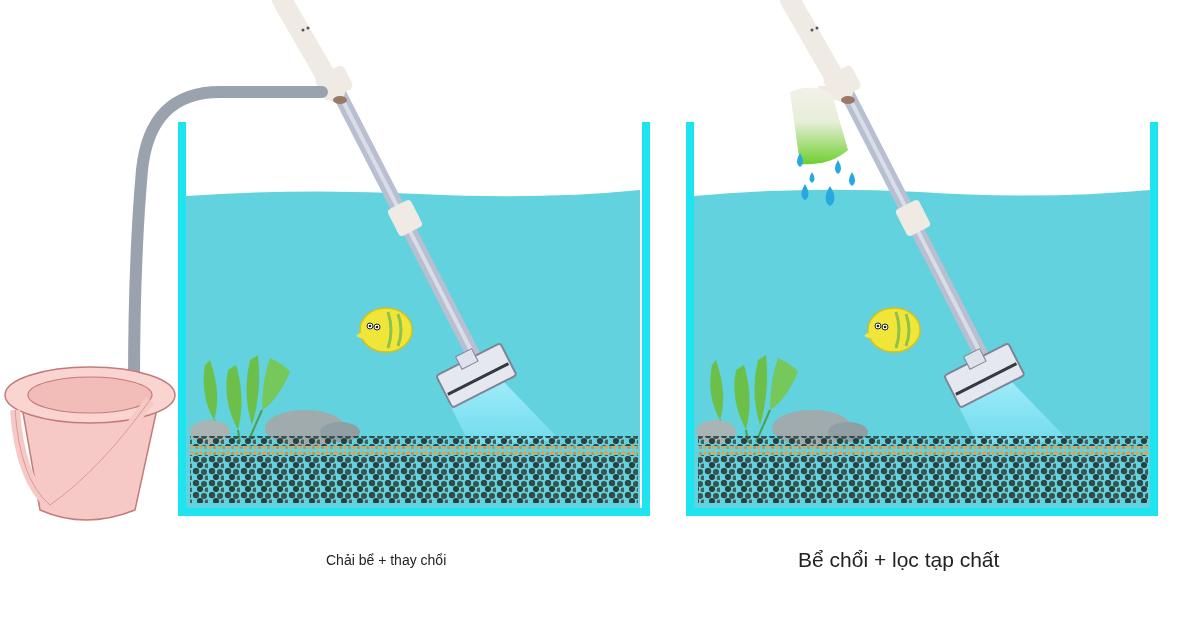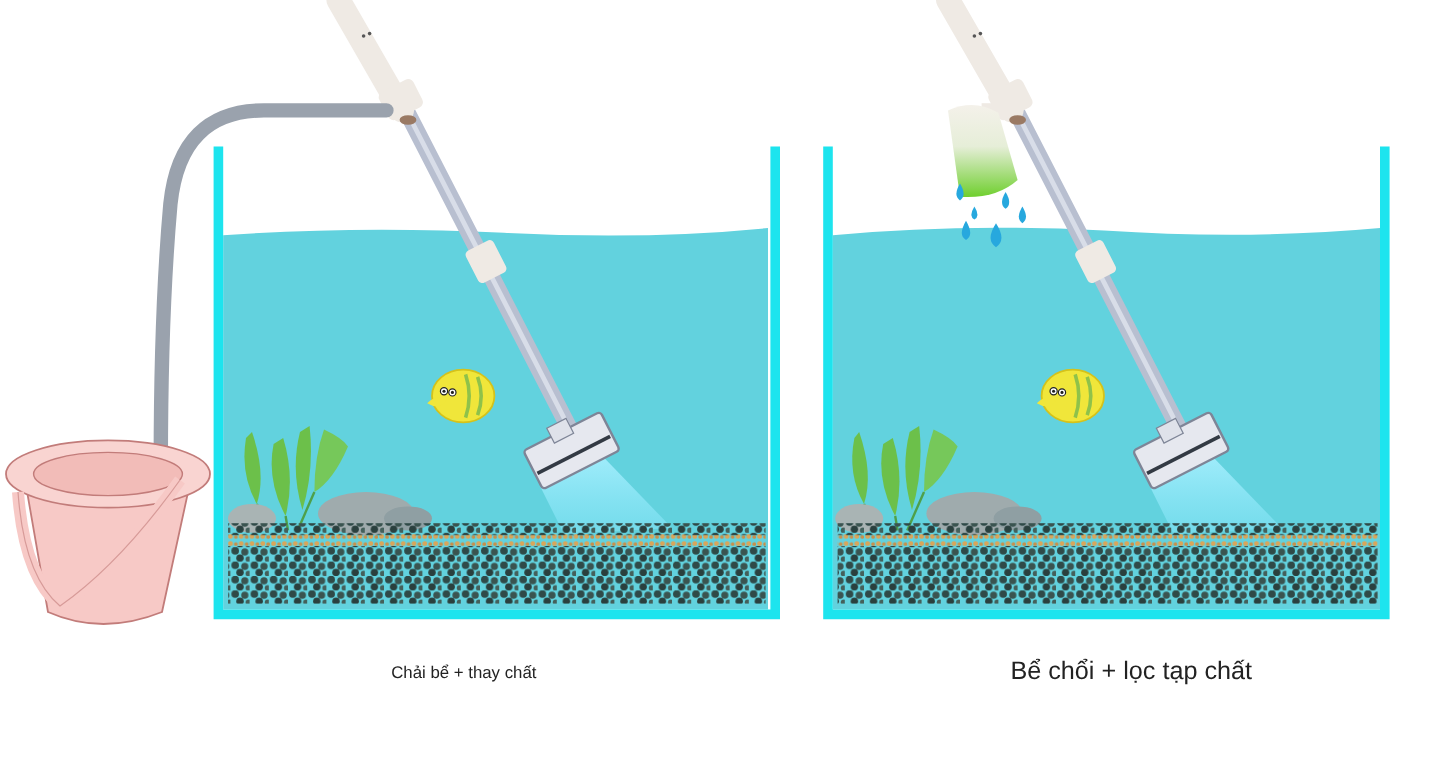--- a/index.html
+++ b/index.html
@@ -1,20 +1,20 @@
 <!DOCTYPE html>
 <html><head>
 <meta charset="utf-8">
 <style>
   html, body { margin:0; padding:0; }
   body { width:1200px; height:635px; background:#ffffff; position:relative; overflow:hidden; font-family:"Liberation Sans", sans-serif; }
   .scene { position:absolute; left:0; top:0; width:1200px; height:635px; }
   .caption { position:absolute; color:#222; white-space:nowrap; }
   .cap-left { left:326px; top:552px; font-size:14px; }
-  .cap-right { left:798px; top:548px; font-size:21px;margin-left:44px; }
+  .cap-right { left:798px; top:548px; font-size:21px; }
 </style>
 </head>
 <body>
 
 <svg class="scene" viewBox="0 0 1200 635" xmlns="http://www.w3.org/2000/svg">
   <defs>
     <linearGradient id="beam" x1="0" y1="0" x2="0" y2="1">
       <stop offset="0" stop-color="#a9f0ff" stop-opacity="0.9"></stop>
       <stop offset="1" stop-color="#7fe2f4" stop-opacity="0.6"></stop>
     </linearGradient>
@@ -161,14 +161,14 @@
       <path d="M800,153 q6,10 0,14 q-6,-4 0,-14 Z"></path>
       <path d="M812,172 q5,8 0,11 q-5,-3 0,-11 Z"></path>
       <path d="M838,160 q6,10 0,14 q-6,-4 0,-14 Z"></path>
       <path d="M852,172 q6,10 0,14 q-6,-4 0,-14 Z"></path>
       <path d="M805,184 q7,12 0,16 q-7,-4 0,-16 Z"></path>
       <path d="M830,186 q9,14 0,20 q-9,-6 0,-20 Z"></path>
     </g>
   </g>
 </svg>
 
-<div class="caption cap-left">Chải bể + thay chất</div>
+<div class="caption cap-left">Chải bể + thay chổi</div>
 <div class="caption cap-right">Bể chổi + lọc tạp chất</div>
 
 </body></html>

